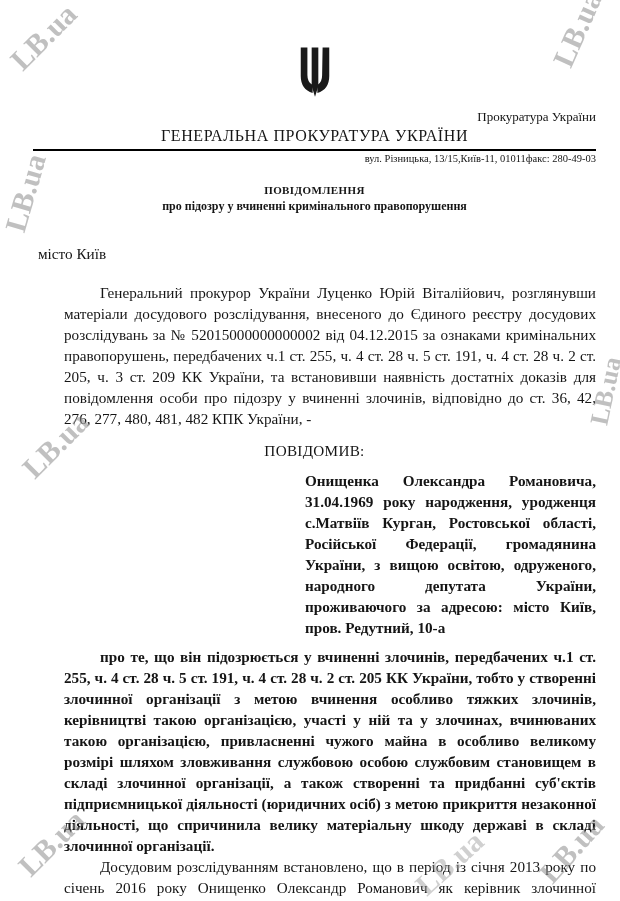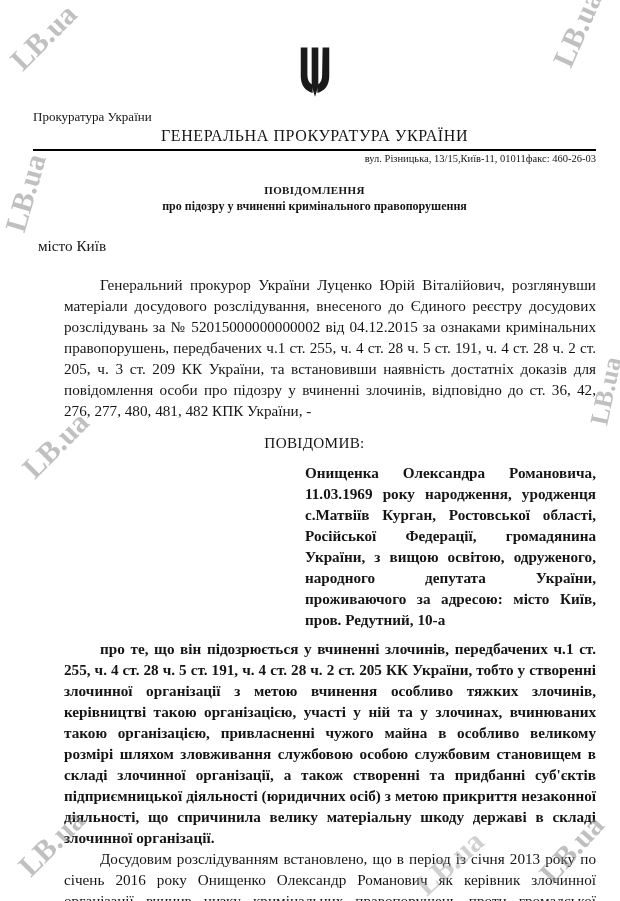--- a/index.html
+++ b/index.html
@@ -14,21 +14,21 @@
     color: #151515;
   }
   .content {
     position: relative;
     z-index: 1;
     padding: 46px 24px 0 33px;
   }
   
   .emblem-wrap { text-align: center; }
   .agency-small {
-    text-align: left;
+    text-align: right;
     font-size: 13px;
     margin-top: 3px;
   }
   .agency-large {
     text-align: center;
     font-size: 16px;
     letter-spacing: 0.6px;
     margin-top: 2px;
     white-space: nowrap;
   }
@@ -54,21 +54,21 @@
   .doc-subtitle {
     text-align: center;
     font-weight: bold;
     font-size: 12px;
     margin-top: 3px;
   }
   .city-date-row {
     display: flex;
     justify-content: space-between;
     font-size: 15.2px;
-    margin-top: 23px;
+    margin-top: 31px;
     gap: 12px;
   }
   .city-date-row .city { margin-left: 5px; }
   
   .para {
     font-size: 15.2px;
     line-height: 21px;
     text-align: justify;
     margin: 0 0 0 31px;
   }
@@ -132,34 +132,34 @@
           <path d="M28 1 h7 v30 q0 14 -12.5 18 v-8.5 q5 -2.5 5 -10.5 Z"></path>
           <path d="M16.5 1 h7 v41 l-3.5 11 -3.5 -11 Z"></path>
         </g>
       </svg>
     </div>
     <div class="agency-small">Прокуратура України</div>
     <div class="agency-large">ГЕНЕРАЛЬНА ПРОКУРАТУРА УКРАЇНИ</div>
     <div class="header-divider"></div>
     <div class="address-row">
       <span>вул. Різницька, 13/15,Київ-11, 01011</span>
-      <span>факс: 460-26-03</span>
+      <span>факс: 280-49-03</span>
     </div>
 
     <div class="doc-title">ПОВІДОМЛЕННЯ</div>
     <div class="doc-subtitle">про підозру у вчиненні кримінального правопорушення</div>
 
     <div class="city-date-row">
       <span class="city">місто Київ</span>
     </div>
 
     <p class="para indent first">Генеральний прокурор України Луценко Юрій Віталійович, розглянувши матеріали досудового розслідування, внесеного до Єдиного реєстру досудових розслідувань за № 52015000000000002 від 04.12.2015 за ознаками кримінальних правопорушень, передбачених ч.1 ст. 255, ч. 4 ст. 28 ч. 5 ст. 191, ч. 4 ст. 28 ч. 2 ст. 205, ч. 3 ст. 209 КК України, та встановивши наявність достатніх доказів для повідомлення особи про підозру у вчиненні злочинів, відповідно до ст. 36, 42, 276, 277, 480, 481, 482  КПК України, -</p>
 
     <div class="notify-heading">ПОВІДОМИВ:</div>
 
-    <p class="person-block">Онищенка Олександра Романовича, 11.03.1969 року народження, уродженця с.Матвіїв Курган, Ростовської області, Російської Федерації, громадянина України, з вищою освітою, одруженого, народного депутата України, проживаючого за адресою: місто Київ, пров. Редутний, 10-а</p>
+    <p class="person-block">Онищенка Олександра Романовича, 31.04.1969 року народження, уродженця с.Матвіїв Курган, Ростовської області, Російської Федерації, громадянина України, з вищою освітою, одруженого, народного депутата України, проживаючого за адресою: місто Київ, пров. Редутний, 10-а</p>
 
     <p class="para indent bold">про те, що він підозрюється у вчиненні злочинів, передбачених ч.1 ст. 255, ч. 4 ст. 28 ч. 5 ст. 191, ч. 4 ст. 28 ч. 2 ст. 205 КК України, тобто у створенні злочинної організації з метою вчинення особливо тяжких злочинів, керівництві такою організацією, участі у ній та у злочинах, вчинюваних такою організацією, привласненні чужого майна в особливо великому розмірі шляхом зловживання службовою особою службовим становищем в складі злочинної організації, а також створенні та придбанні суб'єктів підприємницької діяльності (юридичних осіб) з метою прикриття незаконної діяльності, що спричинила велику матеріальну шкоду державі в складі злочинної організації.</p>
 
     <p class="para indent">Досудовим розслідуванням встановлено, що в період із січня 2013 року по січень 2016 року Онищенко Олександр Романович як керівник злочинної організації вчинив низку кримінальних правопорушень проти громадської безпеки, власності та у сфері господарської діяльності за наступних обставин.</p>
 
   </div>
 </div>
 
 </body></html>

